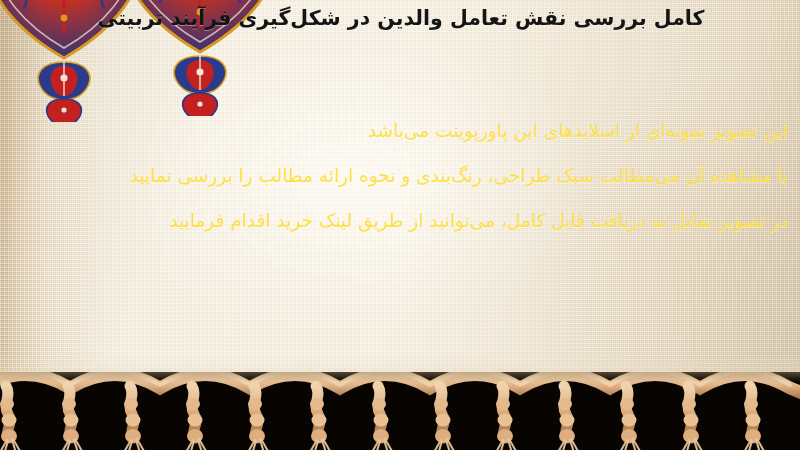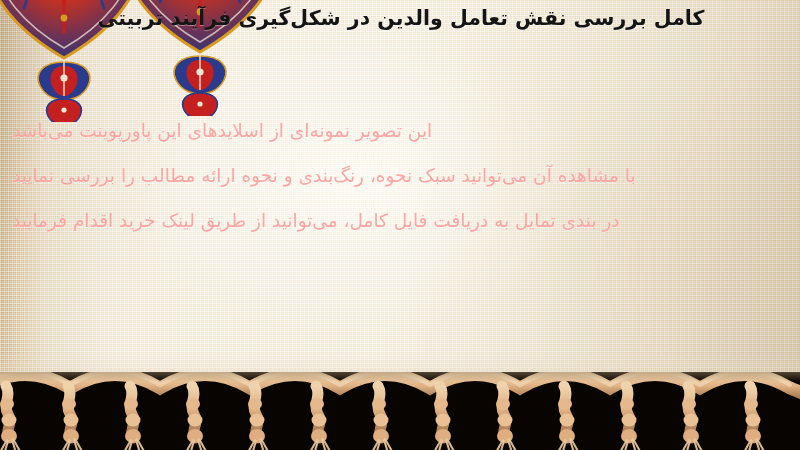--- a/index.html
+++ b/index.html
@@ -85,22 +85,22 @@
     text-shadow: 0 1px 0 rgba(255,255,255,0.35);
   }
   .title-line-2 { display: block; }
 
   
   .body-block {
     position: absolute;
     right: 12px;
     top: 108px;
     width: 776px;
-    text-align: left;
-    color: #fca5a5;
+    text-align: right;
+    color: #fde047;
     font-size: 18.5px;
     line-height: 45px;
     text-shadow: 0 1px 0 rgba(255,255,255,0.30);
   }
   .body-line { display: block; white-space: nowrap; }
 
   
   .fringe-band {
     position: absolute;
     left: 0; top: 372px;
@@ -230,22 +230,22 @@
     </svg>
 
   </div>
 
   <div class="title-block">
     <span class="title-line-1">کامل بررسی نقش تعامل والدین در شکل‌گیری فرآیند تربیتی</span>
   </div>
 
   <div class="body-block">
     <span class="body-line">این تصویر نمونه‌ای از اسلایدهای این پاورپوینت می‌باشد</span>
-    <span class="body-line">با مشاهده آن می‌توانید سبک نحوه، رنگ‌بندی و نحوه ارائه مطالب را بررسی نمایید</span>
-    <span class="body-line">در بندی تمایل به دریافت فایل کامل، می‌توانید از طریق لینک خرید اقدام فرمایید</span>
+    <span class="body-line">با مشاهده آن می‌مطالب سبک طراحی، رنگ‌بندی و نحوه ارائه مطالب را بررسی نمایید</span>
+    <span class="body-line">در تصویر تمایل به دریافت فایل کامل، می‌توانید از طریق لینک خرید اقدام فرمایید</span>
   </div>
 
   <div class="fringe-band">
     <svg width="800" height="92" viewBox="0 0 800 92">
       <defs>
         <linearGradient id="cordG" x1="0" y1="0" x2="0" y2="1">
           <stop offset="0%" stop-color="#f0d3ad"></stop>
           <stop offset="45%" stop-color="#dfb183"></stop>
           <stop offset="100%" stop-color="#9e6f43"></stop>
         </linearGradient>

